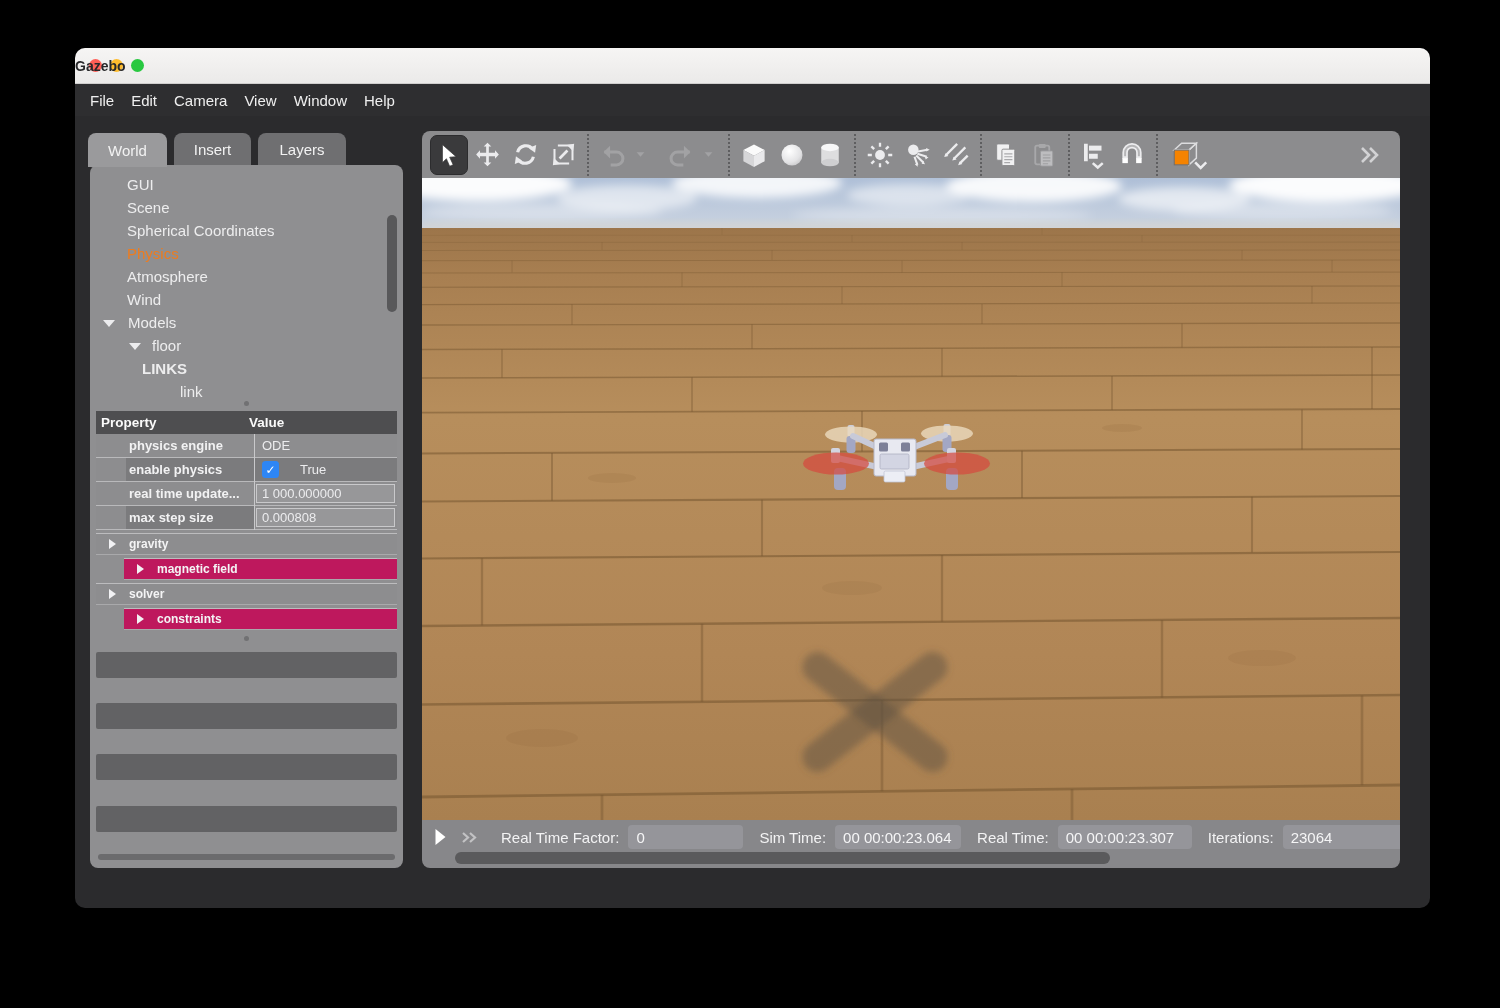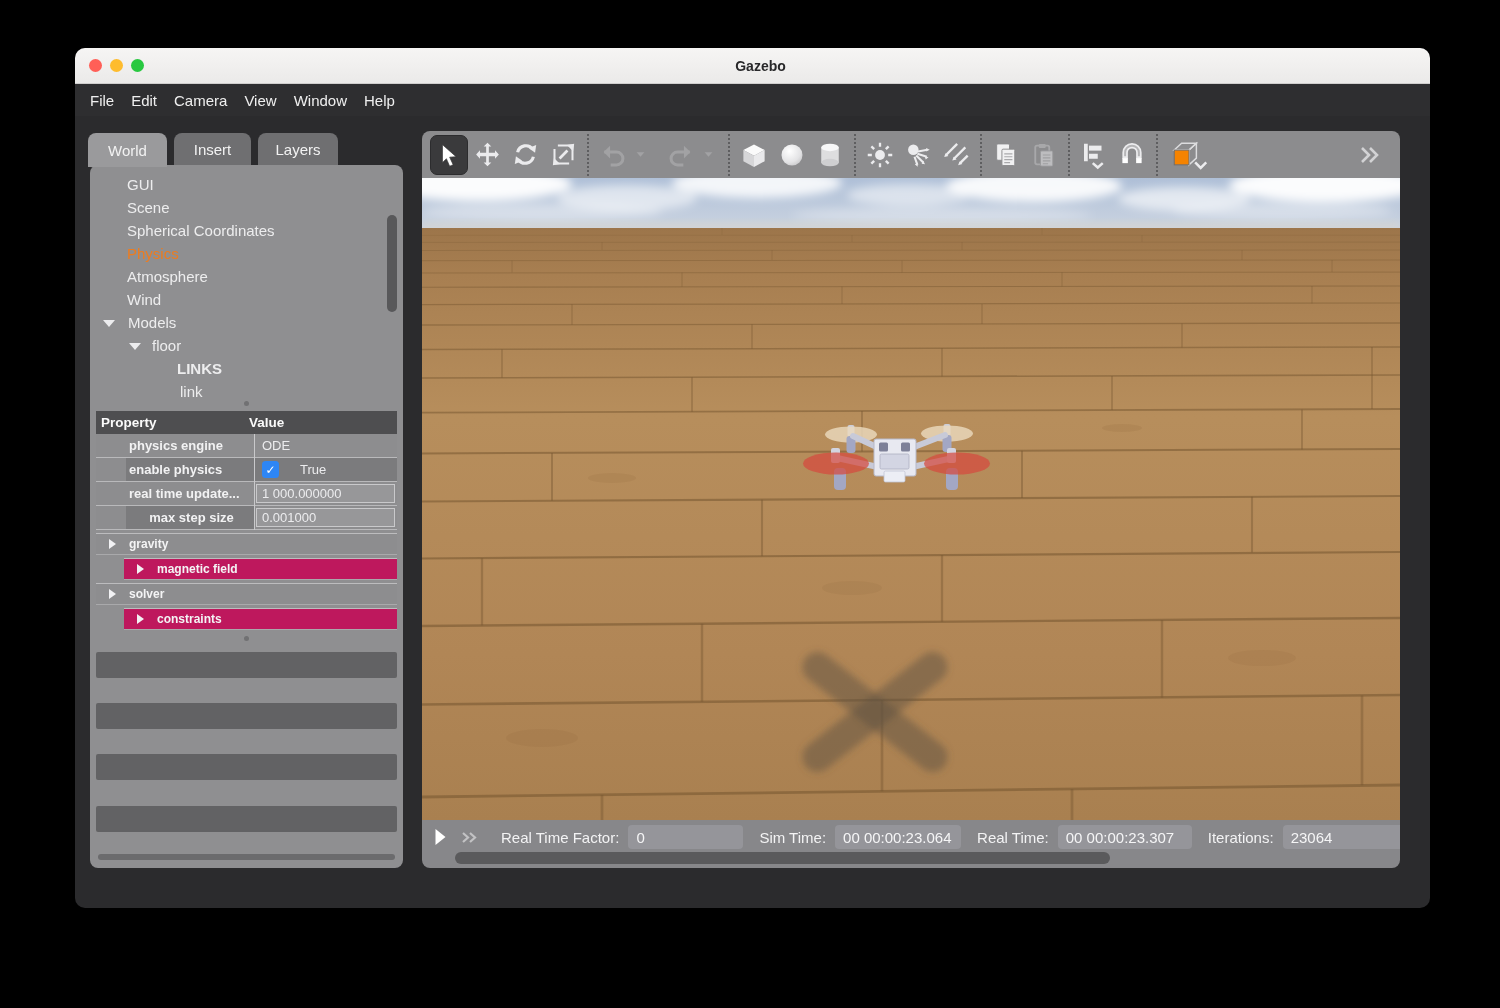--- a/index.html
+++ b/index.html
@@ -8,37 +8,37 @@
 
   .window { position:absolute; left:75px; top:48px; width:1355px; height:860px;
             border-radius:10px; overflow:hidden; background:#2b2b2d;
             box-shadow:0 18px 50px rgba(0,0,0,.75); }
 
   
   .titlebar { position:relative; height:36px; background:linear-gradient(#f6f5f4,#ebeae9);
               border-bottom:1px solid #cfcecd; display:flex; align-items:center; }
   .traffic { display:flex; gap:8px; margin-left:14px; }
   .light { width:13px; height:13px; border-radius:50%; }
-  .win-title { position:absolute; left:0; right:0; text-align:center; font-size:14px;
-               font-weight:bold; color:#28282a;padding-left:16px; }
+  .win-title { position:absolute; left:0; right:0; text-align:left; font-size:14px;
+               font-weight:bold; color:#28282a; }
 
   
   .menubar { height:32px; background:#2e2e30; display:flex; align-items:center;
              padding-left:15px; gap:17px; }
   .menu-item { color:#efefef; font-size:15px; cursor:default; }
 
   .main { position:relative; height:792px; }
 
   
   .tabs { position:absolute; left:13px; top:17px; display:flex; gap:7px; z-index:3; }
   .tab { height:34px; border-radius:8px 8px 0 0; color:#f2f2f2; font-size:15px;
          display:flex; align-items:center; justify-content:center; }
   .tab.inactive { background:#6f6f71; height:32px; }
   .tab.active { background:#9a9a9c; }
-  .tab-world { width:79px; } .tab-insert { width:77px; } .tab-layers { width:80px; }
+  .tab-world { width:79px; } .tab-insert { width:77px; } .tab-layers { width:88px; }
 
   
   .panel { position:absolute; left:15px; top:49px; width:313px; height:703px;
            background:#8f8f91; border-radius:8px; z-index:2; }
 
   .tree { position:absolute; left:0; top:8px; width:100%; }
   .titem { position:relative; height:23px; line-height:23px; font-size:15px; color:#ededee; }
   .titem .lbl { white-space:nowrap; }
   .bold { font-weight:bold; }
   .tri-down { position:absolute; top:9px; width:0; height:0;
@@ -56,21 +56,21 @@
   .ptable { position:absolute; left:6px; top:246px; width:301px; font-size:13px; }
   .phead { height:23px; background:#4e4e50; display:flex; align-items:center;
            color:#fafafa; font-weight:bold; font-size:13.5px; }
   .phead .c1 { padding-left:5px; width:153px; } .phead .c2 { }
   .prow { position:relative; height:24px; display:flex; align-items:center;
           border-bottom:1px solid #b9b9bb; }
   .prow .plabel { width:158px; padding-left:33px; font-weight:bold; color:#f2f2f3; }
   .prow .pvalue { flex:1; color:#ececee; display:flex; align-items:center; height:100%; }
   .row-a { background:#8d8d8f; }
   .row-b { background:linear-gradient(90deg,#8d8d8f 0 30px,#7b7b7d 30px); }
-  .row-c { background:linear-gradient(90deg,#8d8d8f 0 30px,#7b7b7d 30px 158px,#8d8d8f 158px);text-align:center; }
+  .row-c { background:linear-gradient(90deg,#8d8d8f 0 30px,#7b7b7d 30px 158px,#8d8d8f 158px); }
   .col-div { position:absolute; left:164px; top:269px; width:1px; height:96px;
              background:#c9c9cb; z-index:1; }
   .vfield { margin:2px 2px 2px 2px; height:19px; flex:1; background:#979799;
             border:1px solid #c9c9cb; display:flex; align-items:center; padding-left:5px; }
   .checkbox { width:17px; height:17px; border-radius:3.5px; margin-left:8px;
               display:flex; align-items:center; justify-content:center;
               color:#fff; font-size:12px; font-weight:bold; }
   .cbtext { margin-left:21px; }
   .psection { position:relative; height:22px; margin-top:3px; display:flex; align-items:center;
               border-top:1px solid #bcbcbe; border-bottom:1px solid #a9a9ab; }
@@ -148,21 +148,21 @@
         <div class="titem" style="padding-left:37px"><span class="lbl">Atmosphere</span></div>
         <div class="titem" style="padding-left:37px"><span class="lbl">Wind</span></div>
         <div class="titem" style="padding-left:38px">
           <span class="tri-down" style="left:13px"></span>
           <span class="lbl">Models</span>
         </div>
         <div class="titem" style="padding-left:62px">
           <span class="tri-down" style="left:39px"></span>
           <span class="lbl">floor</span>
         </div>
-        <div class="titem bold" style="padding-left:87px"><span class="lbl">LINKS</span></div>
+        <div class="titem bold" style="padding-left:52px"><span class="lbl">LINKS</span></div>
         <div class="titem" style="padding-left:90px"><span class="lbl">link</span></div>
       </div>
 
       <div class="tree-scrollbar"></div>
       <div class="split-dot" style="top:236px"></div>
 
       <div class="ptable">
         <div class="phead">
           <div class="c1">Property</div>
           <div class="c2">Value</div>
@@ -185,21 +185,21 @@
           <div class="pvalue">
               <div class="vfield">
                 <span>1 000.000000</span>
               </div>
             </div>
         </div>
         <div class="prow row-c">
           <div class="plabel">max step size</div>
           <div class="pvalue">
               <div class="vfield">
-                <span>0.001000</span>
+                <span>0.000808</span>
               </div>
             </div>
         </div>
 
         <div class="psection sec-a">
           <span class="tri-right"></span>
           <span class="slabel">gravity</span>
         </div>
         <div class="psection sec-b">
           <span class="tri-right"></span>

